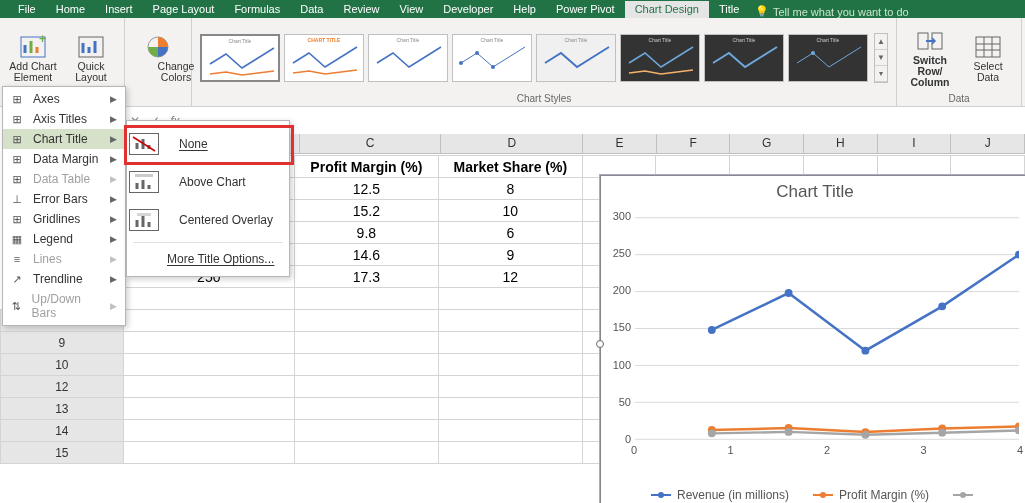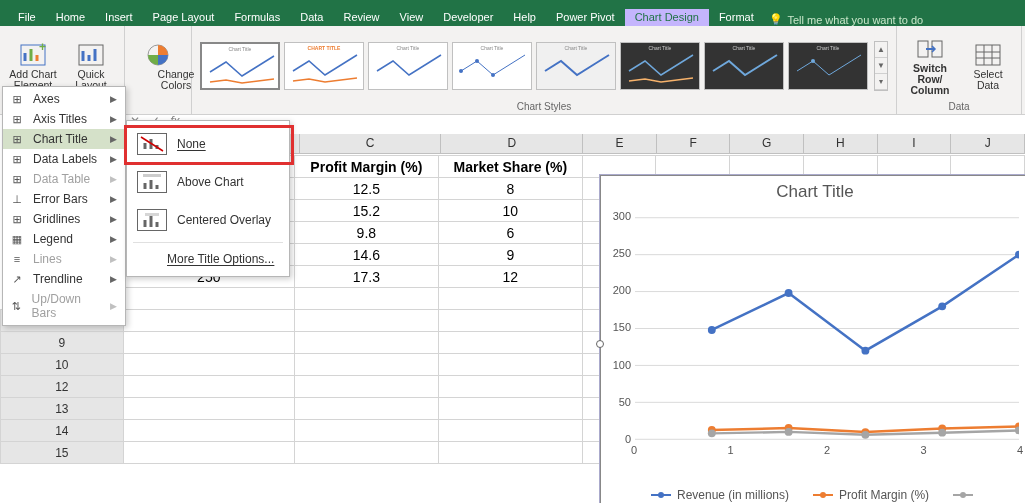--- a/index.html
+++ b/index.html
@@ -1,20 +1,20 @@
 <!DOCTYPE html>
 <html><head>
 <meta charset="utf-8">
 <style>
 * { box-sizing: border-box; margin: 0; padding: 0; font-family: "Segoe UI", Tahoma, sans-serif; }
 body { background: #fff; width: 1025px; height: 503px; overflow: hidden; position: relative; font-size: 12px; color: #333; }
 
-.tabs { display: flex; background: #217346; height: 26px; align-items: flex-end; padding-left: 8px; font-size: 11px; }
+.tabs { display: flex; background: #217346; height: 18px; align-items: flex-end; padding-left: 8px; font-size: 11px; }
 .tabs .tab { color: #fff; padding: 2px 10px 3px; cursor: pointer; }
-.tabs .tab.active { background: #c4b5fd; color: #217346; }
+.tabs .tab.active { background: #e5e5e5; color: #217346; }
 .tabs .tellme { color: #c8e6c9; margin-left: 6px; display: flex; align-items: center; gap: 4px; }
 
 .ribbon { background: #f3f2f1; border-bottom: 1px solid #d0d0d0; height: 89px; display: flex; }
 .ribbon .group { border-right: 1px solid #d0d0d0; padding: 4px 6px 0; display: flex; flex-direction: column; align-items: center; justify-content: space-between; height: 100%; }
 .ribbon .group .body { display: flex; gap: 4px; flex: 1; align-items: center; }
 .ribbon .group .label { font-size: 10px; color: #666; padding-bottom: 2px; text-align: right; }
 .bigbtn { display: flex; flex-direction: column; align-items: center; justify-content: center; width: 54px; height: 66px; cursor: pointer; padding-top:2px;}
 .bigbtn .ic { width: 28px; height: 24px; margin-bottom: 2px; display:flex; align-items:center; justify-content:center;}
 .bigbtn .txt { font-size: 10.5px; line-height: 11px; text-align: center; }
 
@@ -28,21 +28,21 @@
 
 .dropdown-panel { position: absolute; left: 2px; top: 86px; width: 124px; background: #fff; border: 1px solid #b6b6b6; box-shadow: 2px 2px 6px rgba(0,0,0,.2); z-index: 50; padding: 2px 0; }
 .dropdown-panel .item { display: flex; align-items: center; padding: 3px 8px 3px 6px; gap: 8px; cursor: pointer; font-size: 12px; color:#333;}
 .dropdown-panel .item.dis { color: #a0a0a0; }
 .dropdown-panel .item .chev { margin-left: auto; font-size: 9px; color: #666; }
 .dropdown-panel .item.dis .chev { color:#c0c0c0;}
 .dropdown-panel .item.hover { background: #d5e1c9; }
 .dropdown-panel .item .glyph{ width:16px; height:14px; display:flex; align-items:center; justify-content:center; color:#555; font-size:11px;}
 
 .submenu { position: absolute; left: 126px; top: 120px; width: 164px; background: #fff; border: 1px solid #b6b6b6; box-shadow: 2px 2px 6px rgba(0,0,0,.2); z-index: 60; padding: 4px 0; }
-.submenu .opt { display: flex; align-items: center; gap: 10px; padding: 8px 10px; cursor: pointer; font-size: 12px; }
+.submenu .opt { display: flex; align-items: center; gap: 20px; padding: 8px 2px; cursor: pointer; font-size: 12px; }
 .submenu .opt .thumb{ width:30px; height:22px; border:1px solid #666; display:flex; align-items:center; justify-content:center;}
 .submenu .sep { height: 1px; background: #e0e0e0; margin: 3px 6px; }
 .submenu .more { padding: 6px 10px 6px 40px; font-size: 12px; cursor:pointer;}
 
 .highlight-box { position:absolute; left:124px; top:125px; width:170px; height:40px; border:3px solid #e03030; z-index:70; pointer-events:none;}
 
 .sheet-area { position:absolute; left:0; top:107px; right:0; bottom:0; }
 .col-headers { display:flex; height:20px; background:#e6e6e6; border-bottom:1px solid #c0c0c0;}
 .col-headers .ch { border-right:1px solid #c0c0c0; text-align:center; font-size:12px; color:#333; line-height:19px; background:#e6e6e6;}
 
@@ -73,21 +73,21 @@
   <div class="tab">Insert</div>
   <div class="tab">Page Layout</div>
   <div class="tab">Formulas</div>
   <div class="tab">Data</div>
   <div class="tab">Review</div>
   <div class="tab">View</div>
   <div class="tab">Developer</div>
   <div class="tab">Help</div>
   <div class="tab">Power Pivot</div>
   <div class="tab active">Chart Design</div>
-  <div class="tab">Format</div>
+  <div class="tab">Title</div>
   <div class="tellme">
     <span>💡</span>
     <span>Tell me what you want to do</span>
   </div>
 </div>
 
 <div class="ribbon">
   <div class="group" style="padding-bottom:0;">
     <div class="body">
       <div class="bigbtn">
@@ -253,21 +253,21 @@
       <span>Axis Titles</span>
       <span class="chev">▶</span>
     </div>
   <div class="item hover">
       <span class="glyph">⊞</span>
       <span>Chart Title</span>
       <span class="chev">▶</span>
     </div>
   <div class="item">
       <span class="glyph">⊞</span>
-      <span>Data Labels</span>
+      <span>Data Margin</span>
       <span class="chev">▶</span>
     </div>
   <div class="item dis">
       <span class="glyph">⊞</span>
       <span>Data Table</span>
       <span class="chev">▶</span>
     </div>
   <div class="item">
       <span class="glyph">⊥</span>
       <span>Error Bars</span>

